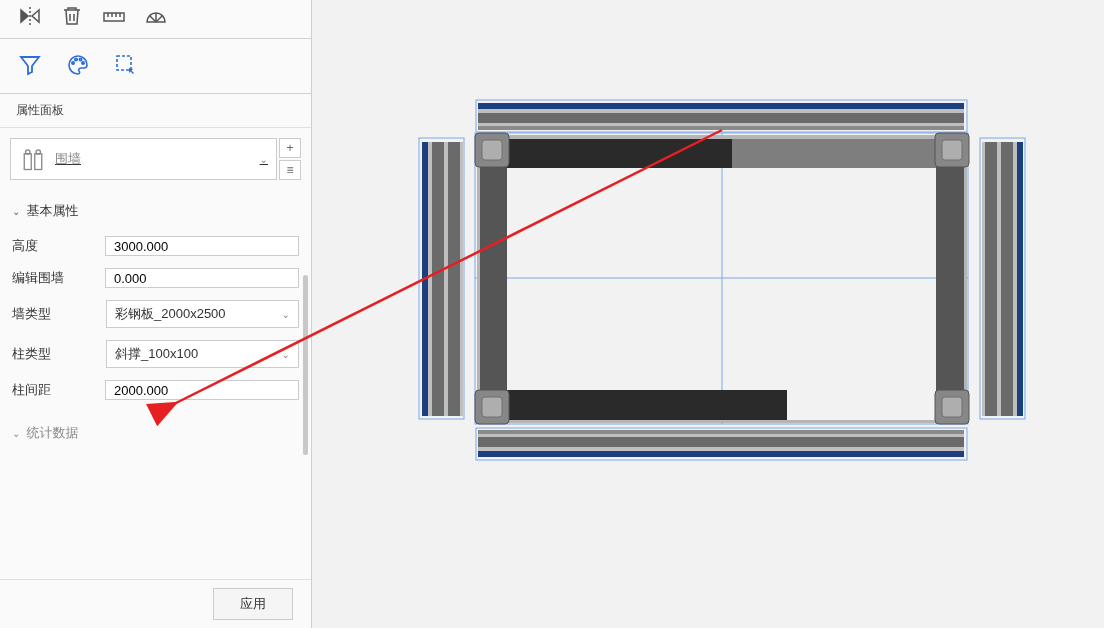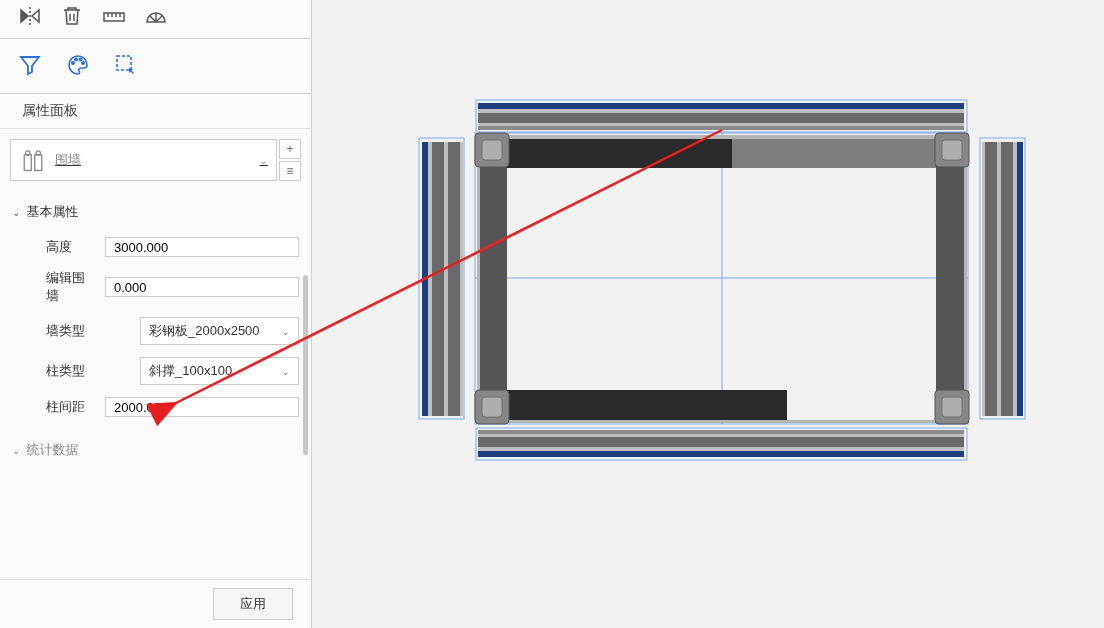--- a/index.html
+++ b/index.html
@@ -37,22 +37,22 @@
       background: #f5f5f5;
     }
     .edit-icons {
       display: flex;
       gap: 24px;
       padding: 14px 18px 16px 18px;
       border-bottom: 1px solid #d0d0d0;
     }
     .edit-icons svg { width: 24px; height: 24px; cursor: pointer; }
     .prop-panel-header {
-      padding: 8px 22px;
-      font-size: 14px;
+      padding: 8px 16px;
+      font-size: 12px;
       color: #444;
       border-bottom: 1px solid #e0e0e0;
     }
     .type-selector-row {
       display: flex;
       padding: 10px 10px 6px 10px;
       gap: 2px;
       align-items: stretch;
     }
     .type-selector {
@@ -93,21 +93,20 @@
     .prop-row {
       display: flex;
       align-items: center;
       padding: 6px 0;
       gap: 8px;
     }
     .prop-label {
       width: 86px;
       font-size: 13px;
       color: #333;
-      margin-left: 34px;
     }
     .prop-input {
       flex: 1;
       border: 1px solid #ccc;
       background: #fff;
       padding: 4px 8px;
       font-size: 13px;
       height: 20px;
     }
     .prop-select {

